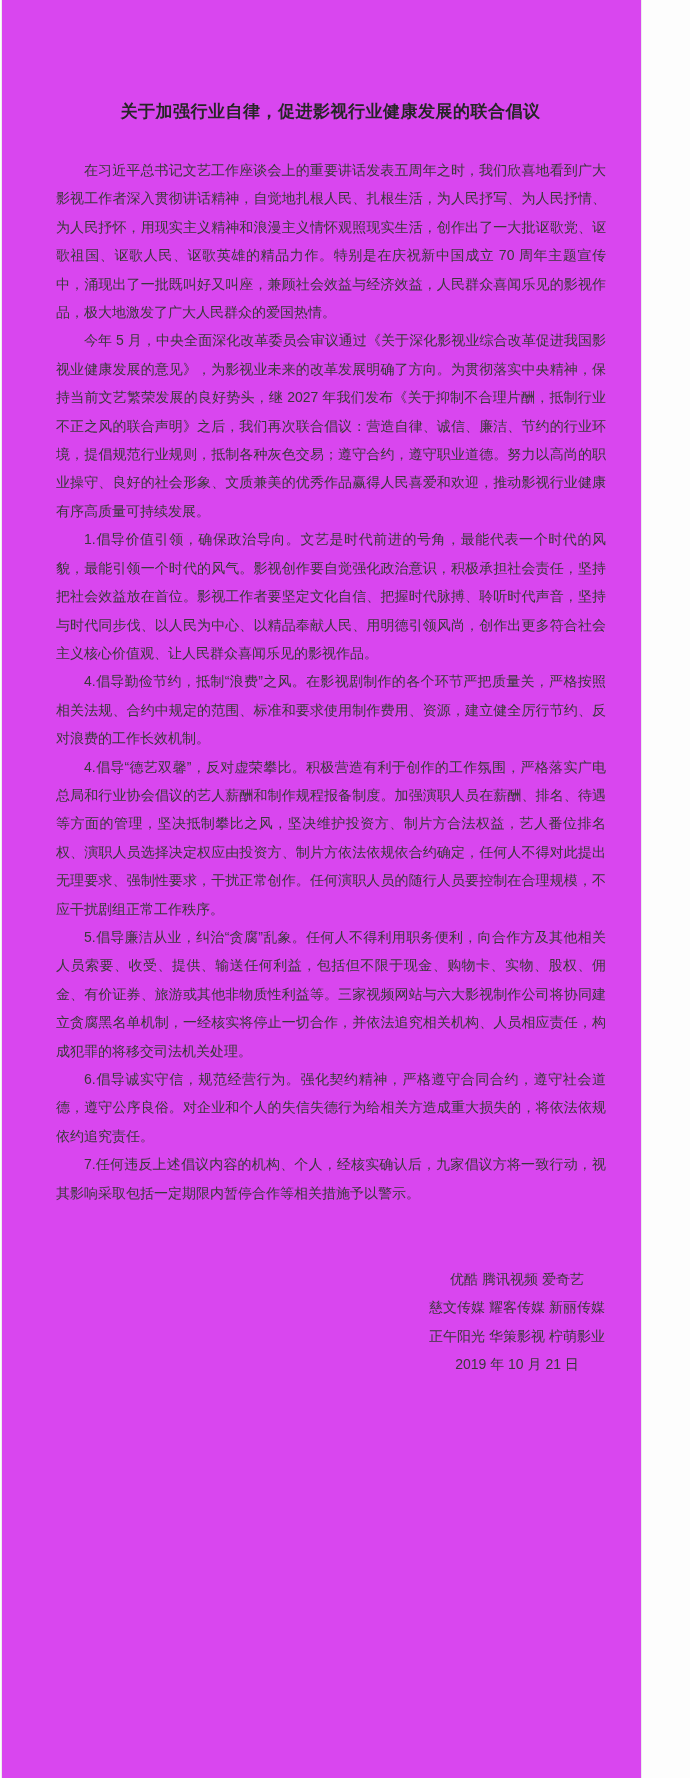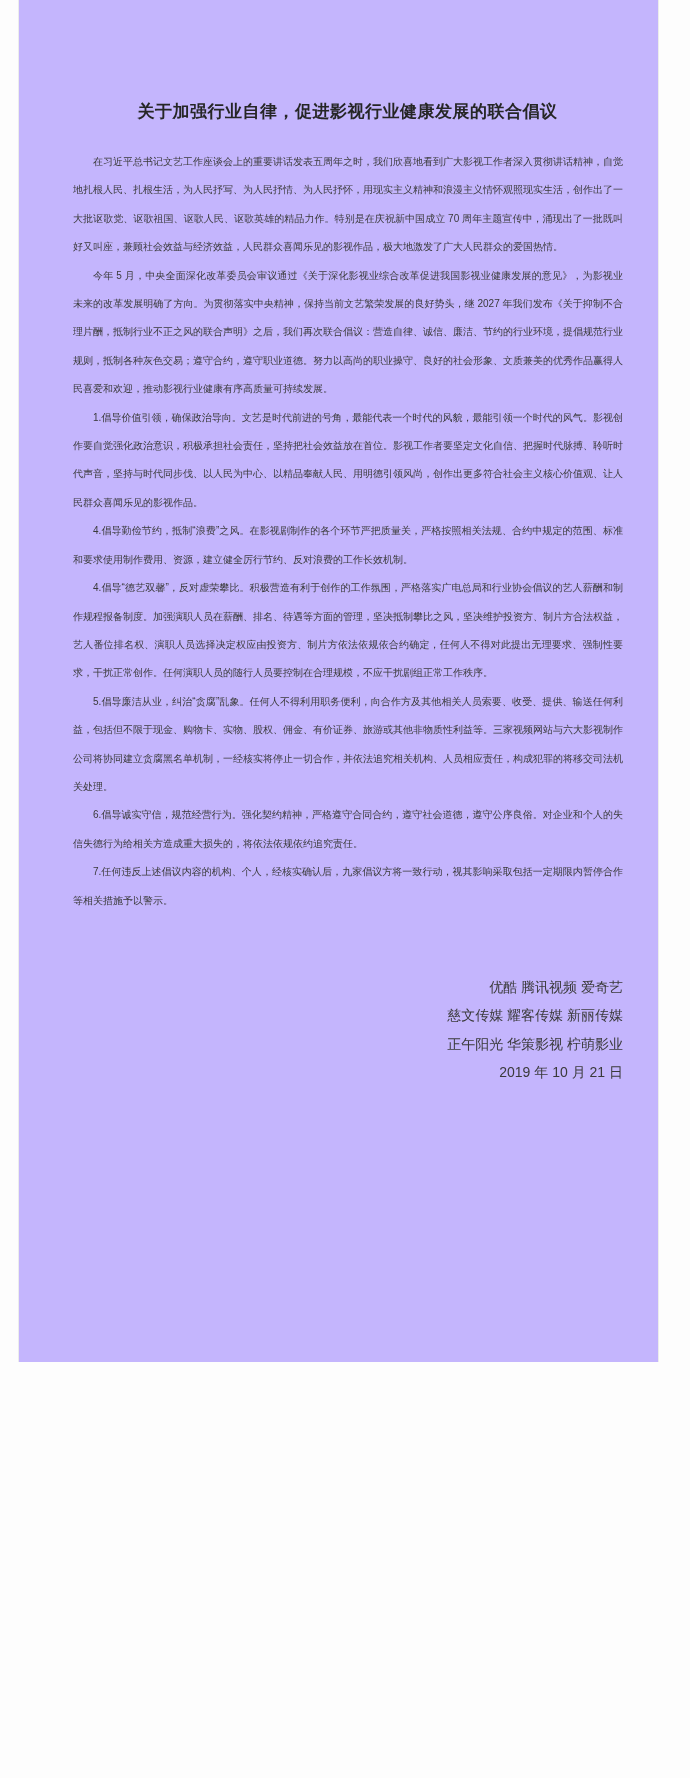--- a/index.html
+++ b/index.html
@@ -10,62 +10,62 @@
   }
   .canvas {
     position: relative;
     width: 690px;
     height: 1778px;
     background: #fdfdfd;
     overflow: hidden;
   }
   .page {
     position: absolute;
-    left: 18px;
+    left: 1px;
     top: 0;
     width: 641px;
-    height: 1362px;
-    background: #c4b5fd;
+    height: 1778px;
+    background: #d946ef;
     border-left: 1px solid #ececec;
     border-right: 1px solid #ececec;
     box-sizing: border-box;
   }
   .doc-title {
     margin: 100px 36px 0 54px;
     text-align: center;
     font-size: 17px;
     line-height: 24px;
     font-weight: bold;
     color: #262626;
     letter-spacing: 0.5px;
   }
   .content {
-    margin: 24px 35px 0 54px;
+    margin: 32px 35px 0 54px;
     width: 550px;
     color: #3a3a3a;
-    font-size: 10px;
+    font-size: 14px;
     line-height: 28.4px;
     text-align: justify;
   }
   .content p {
     margin: 0;
     padding: 0;
     text-indent: 2em;
   }
   .signatures {
     width: 178px;
     margin: 58px 35px 0 auto;
     text-align: center;
     color: #3a3a3a;
     font-size: 14px;
     line-height: 28.4px;
     white-space: nowrap;
   }
   .signatures div {
-    text-align: right;
+    text-align: center;
   }
 </style>
 </head>
 <body>
 
 <div class="canvas">
   <div class="page">
 
     <div class="doc-title">关于加强行业自律，促进影视行业健康发展的联合倡议</div>
 

